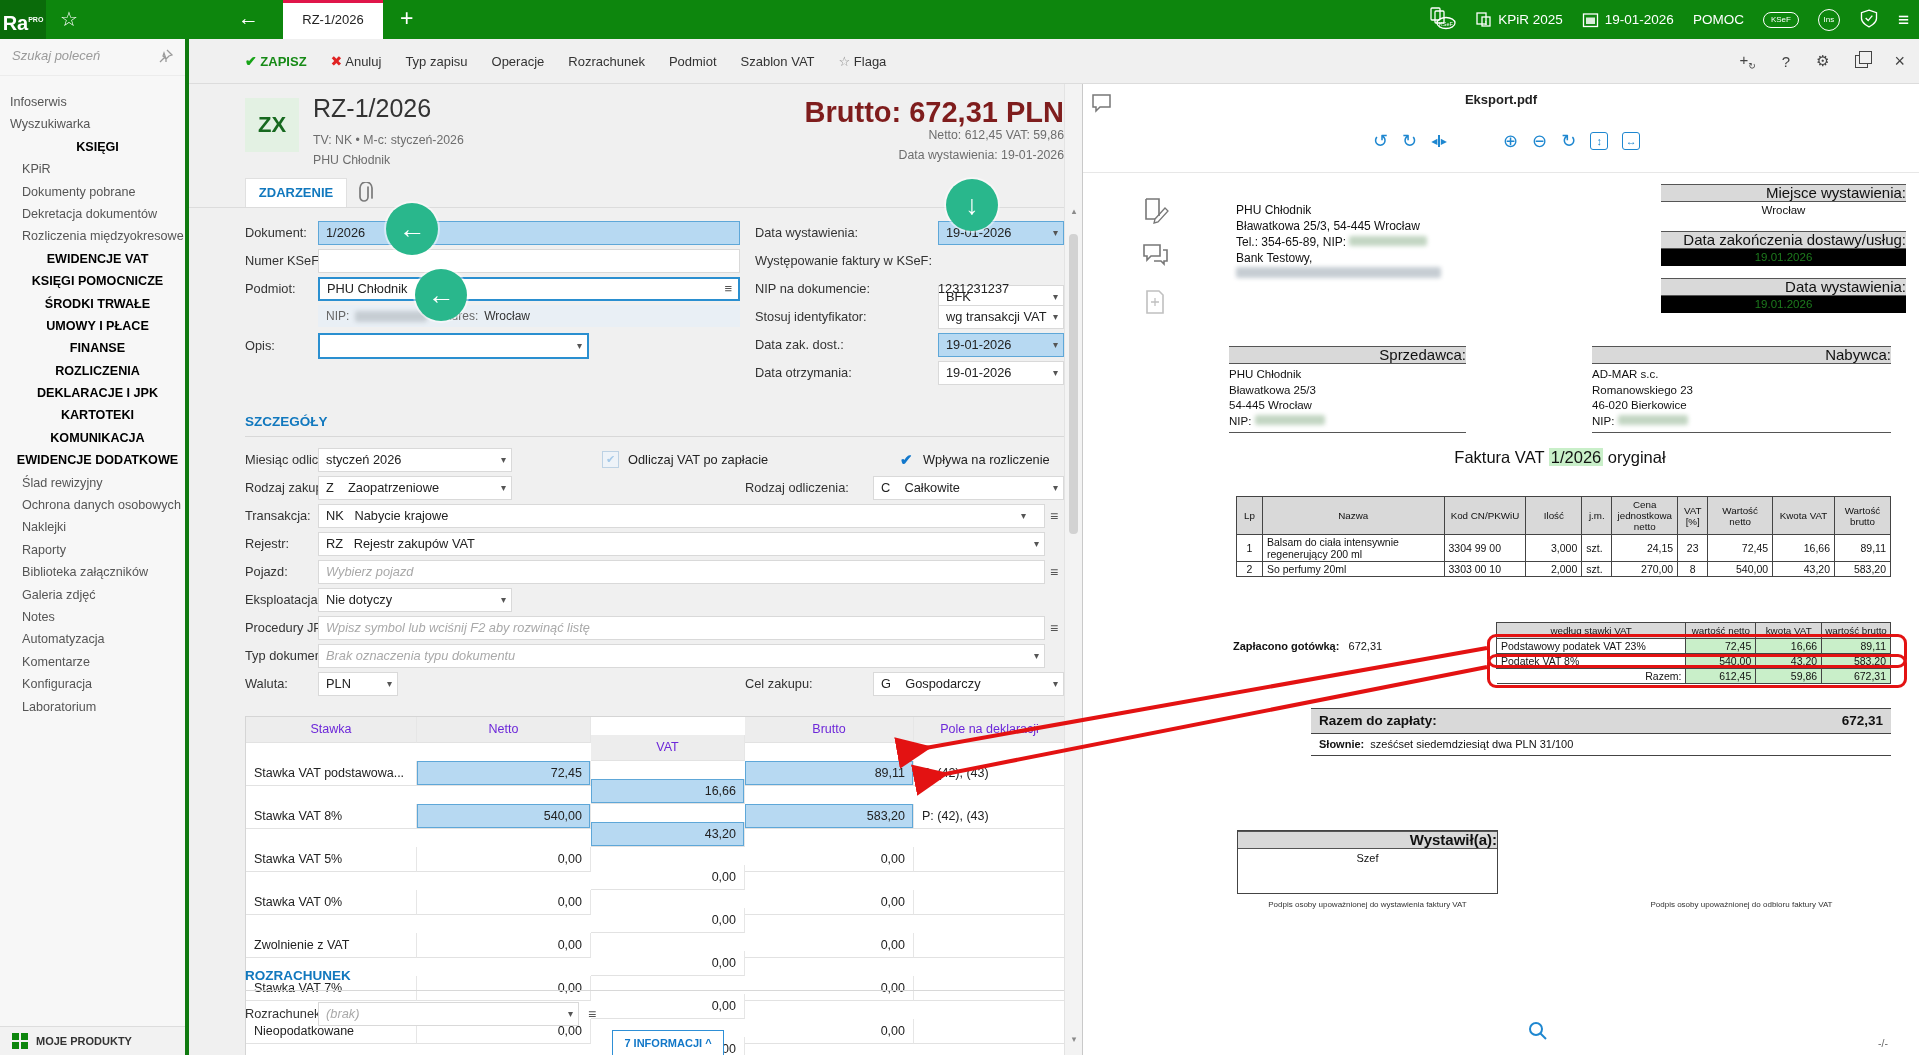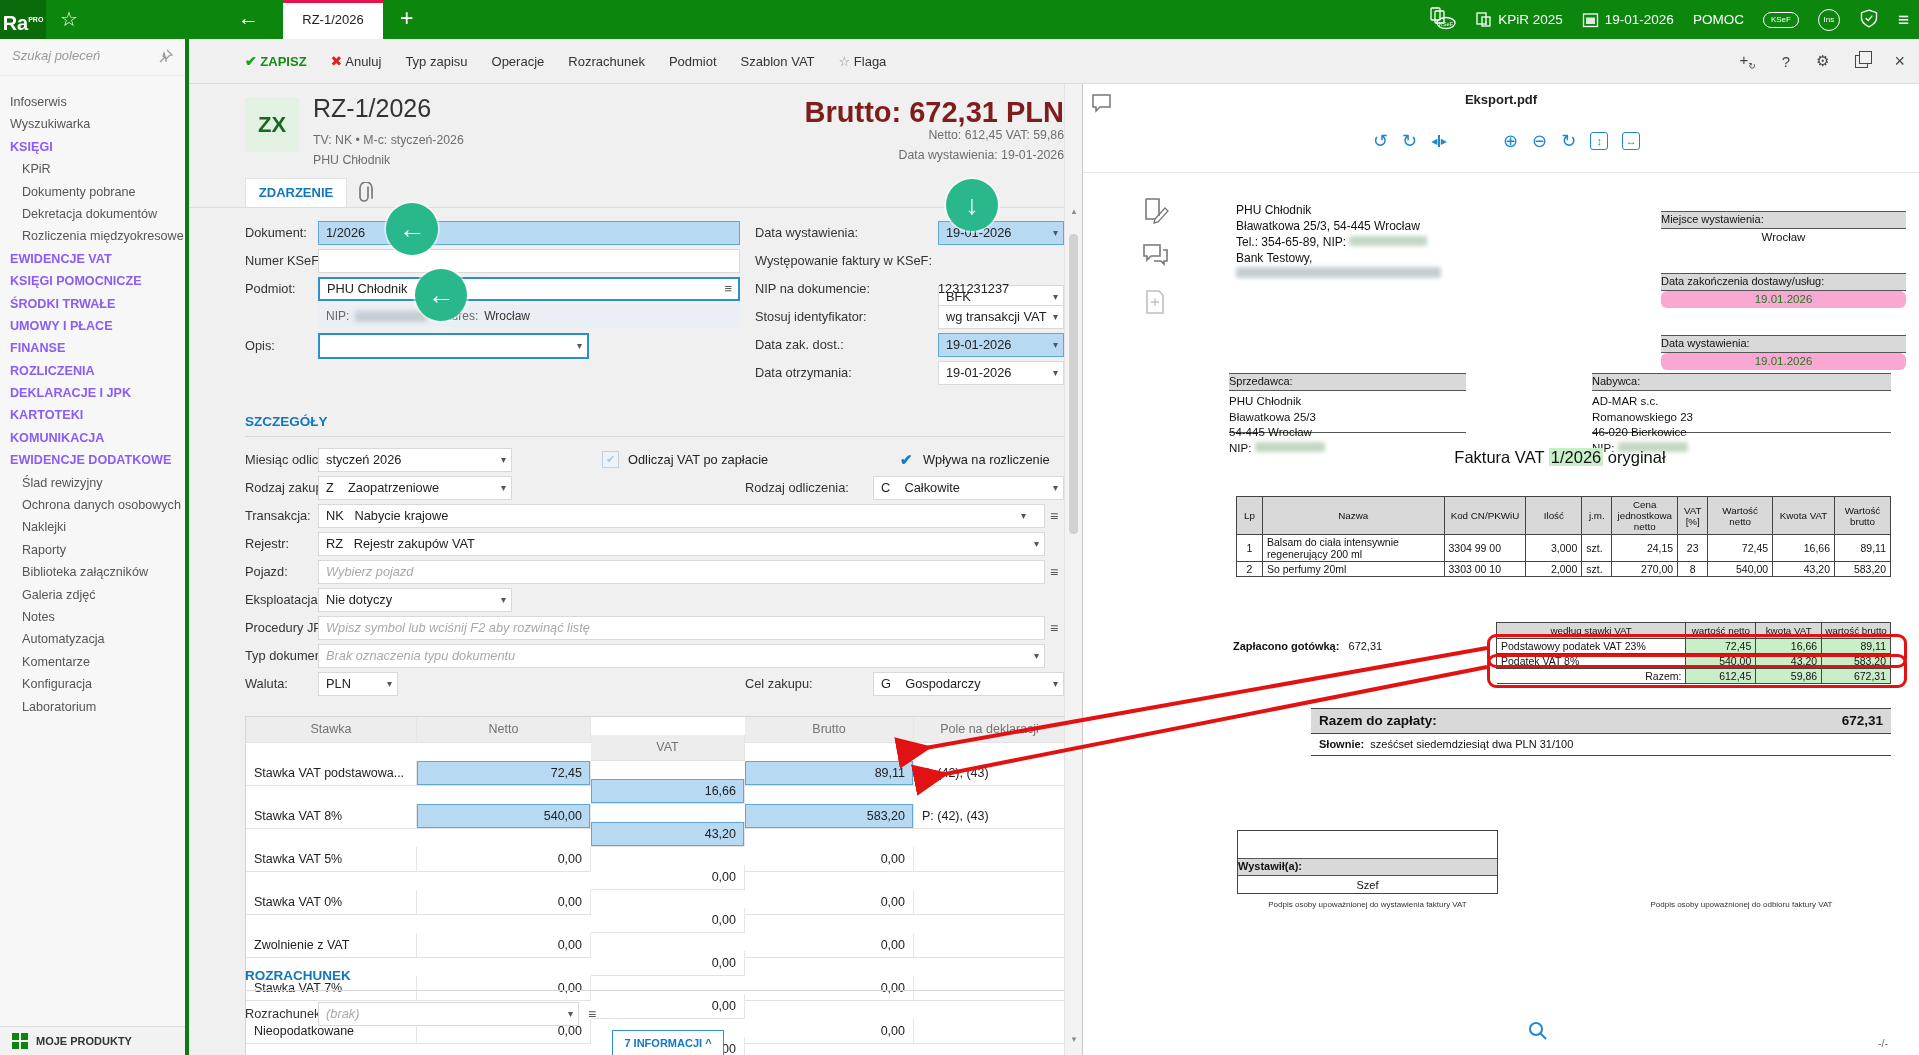--- a/index.html
+++ b/index.html
@@ -19,21 +19,21 @@
   .ovalbadge{border:1.4px solid #fff;border-radius:12px;font-size:8px;padding:3px 7px;line-height:1;}
   .circbadge{border:1.4px solid #fff;border-radius:50%;font-size:8px;width:20px;height:20px;
     display:flex;align-items:center;justify-content:center;}
   
   .sidebar{position:absolute;left:0;top:39px;width:185px;height:1016px;background:#f7f7f7;}
   .searchrow{position:absolute;left:0;top:0;width:185px;height:36px;border-bottom:1px solid #ececec;}
   .searchph{position:absolute;left:12px;top:9px;font-size:13px;color:#9a9a9a;font-style:italic;}
   .sidelist{position:absolute;left:0;top:52px;width:185px;}
   .snav{height:22.4px;line-height:22.4px;font-size:12.6px;color:#555;white-space:nowrap;
     overflow:hidden;padding-left:10px;cursor:default;}
-  .snav.cat{color:#8b5cf6;font-weight:bold;}
+  .snav.cat{color:#000000;font-weight:bold;text-align:center;}
   .snav.sub{padding-left:22px;}
   .sidefoot{position:absolute;left:0;bottom:0;width:185px;height:29px;border-top:1px solid #ddd;
     display:flex;align-items:center;gap:8px;padding-left:12px;box-sizing:border-box;
     font-size:11px;font-weight:bold;color:#333;background:#f2f2f2;}
   .grid4{display:grid;grid-template-columns:7px 7px;grid-gap:2px;}
   .grid4 span{width:7px;height:7px;background:#0d860d;display:block;}
   .greenline{position:absolute;left:185px;top:39px;width:4px;height:1016px;background:#0f7a0f;}
   
   .toolbar{position:absolute;left:189px;top:39px;width:1730px;height:45px;background:#f0f0f0;
     border-bottom:1px solid #dcdcdc;box-sizing:border-box;}
@@ -74,21 +74,21 @@
   .cb1{position:absolute;width:17px;height:17px;background:#eef3f8;border:1px solid #bdd2e4;
     box-sizing:border-box;color:#a5c9e8;font-size:11px;line-height:15px;text-align:center;}
   .cb2{position:absolute;color:#1278cc;font-size:15px;font-weight:bold;line-height:24px;}
   .cblbl{position:absolute;font-size:12.8px;line-height:24px;color:#222;}
   
   .vtab{position:absolute;left:56px;top:632px;width:819px;background:#fff;border:1px solid #d5d5d5;box-sizing:content-box;}
   .vrow,.vhead{display:flex;}
   .vc{box-sizing:border-box;border-right:1px solid #e6e6e6;border-bottom:1px solid #e2e2e2;
     font-size:12.5px;line-height:24px;height:25px;padding:0 8px;white-space:nowrap;overflow:hidden;}
   .vc:last-child{border-right:none;}
-  .vhead .vc{background:#ededed;color:#737373;text-align:center;height:26px;line-height:25px;}
+  .vhead .vc{background:#ededed;color:#6d28d9;text-align:center;height:26px;line-height:25px;}
   .c0{width:171px;} .c1{width:174px;} .c2{width:154px;margin-top:18px;} .c3{width:169px;} .c4{width:151px;}
   .vc.num{text-align:right;}
   .vc.hl{background:#b7d9f2;box-shadow:inset 0 0 0 1px #5ea7d8;}
   .vtot .vc{border-bottom:none;border-top:1px solid #c9c9c9;}
   .infobtn{position:absolute;left:423px;top:946px;width:112px;height:26px;background:#fff;
     border:1px solid #2e8fd6;box-sizing:border-box;color:#1177c8;font-size:11px;font-weight:bold;
     text-align:center;line-height:24px;}
   
   .vscroll{position:absolute;left:1064px;top:84px;width:18px;height:971px;background:#f3f3f3;border-left:1px solid #e3e3e3;box-sizing:border-box;}
   .vthumb{position:absolute;left:4px;top:150px;width:9px;height:300px;background:#d2d2d2;border-radius:4px;}
@@ -99,22 +99,22 @@
   .pdftitle{position:absolute;left:0;top:8px;width:100%;text-align:center;font-size:13px;font-weight:bold;color:#222;}
   .pdfbar{position:absolute;left:290px;top:46px;display:flex;align-items:center;gap:14px;color:#1e87d0;font-size:18px;}
   .pdfbar .gap{width:28px;}
   .fitbox{border:1.5px solid #1e87d0;border-radius:3px;font-size:11px;width:16px;height:16px;
     display:flex;align-items:center;justify-content:center;}
   .splitic{display:flex;align-items:center;font-size:8px;gap:1px;}
   .splitic i{width:1.5px;height:12px;background:#1e87d0;display:block;}
   .pdfline{position:absolute;left:0;top:88px;width:100%;height:1px;background:#e7e7e7;}
   .lstrip{position:absolute;left:58px;}
   .gbar{background:#d9d9d9;border-top:1px solid #555;border-bottom:1px solid #555;
-    text-align:left;font-size:11px;height:16px;line-height:15px;margin-top:27px;}
-  .green{background:#f9a8d4;color:#1d7a1d;border-radius:6px;}
+    text-align:right;font-size:15px;height:16px;line-height:15px;}
+  .green{background:#000000;color:#1d7a1d;}
   .party{position:absolute;}
   .party .lines{font-size:11.5px;line-height:15.5px;padding-top:3px;}
   .invtitle{position:absolute;left:146px;top:364px;width:662px;text-align:center;font-size:16.5px;color:#111;}
   .hlg{background:#c9efc9;padding:0 2px;}
   table.itb{border-collapse:collapse;font-size:10.5px;color:#111;}
   .itb th{background:#d9d9d9;font-weight:normal;font-size:9.8px;padding:2px 2px;border:1px solid #444;}
   .itb td{border:1px solid #444;padding:1px 4px;}
   .itb .r{text-align:right;} .itb .c{text-align:center;}
   .sumtb .gr{background:#c9efc9;text-align:right;}
   .paid{position:absolute;left:150px;top:556px;font-size:11px;text-align:center;}

